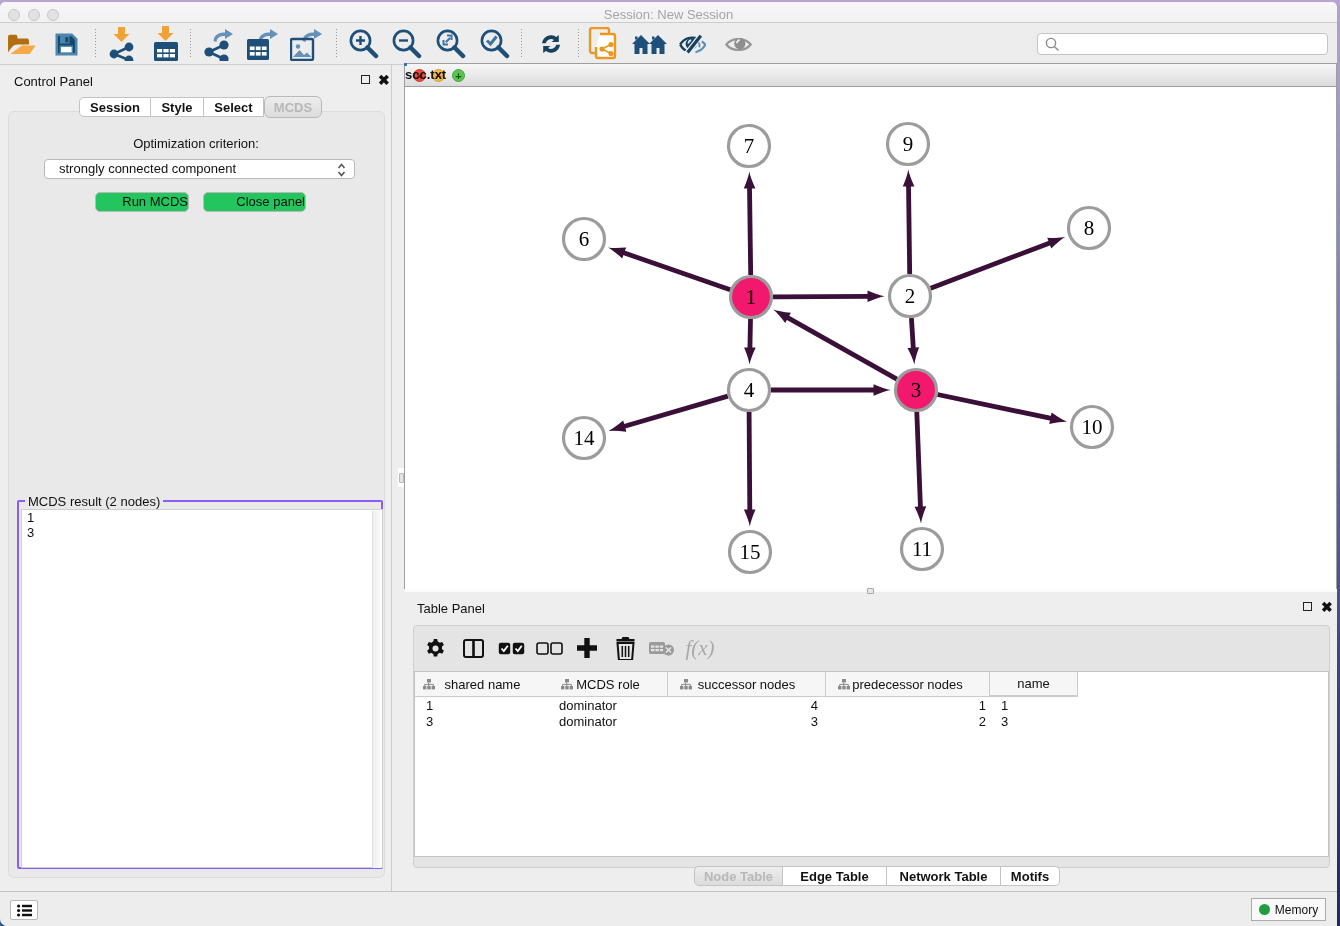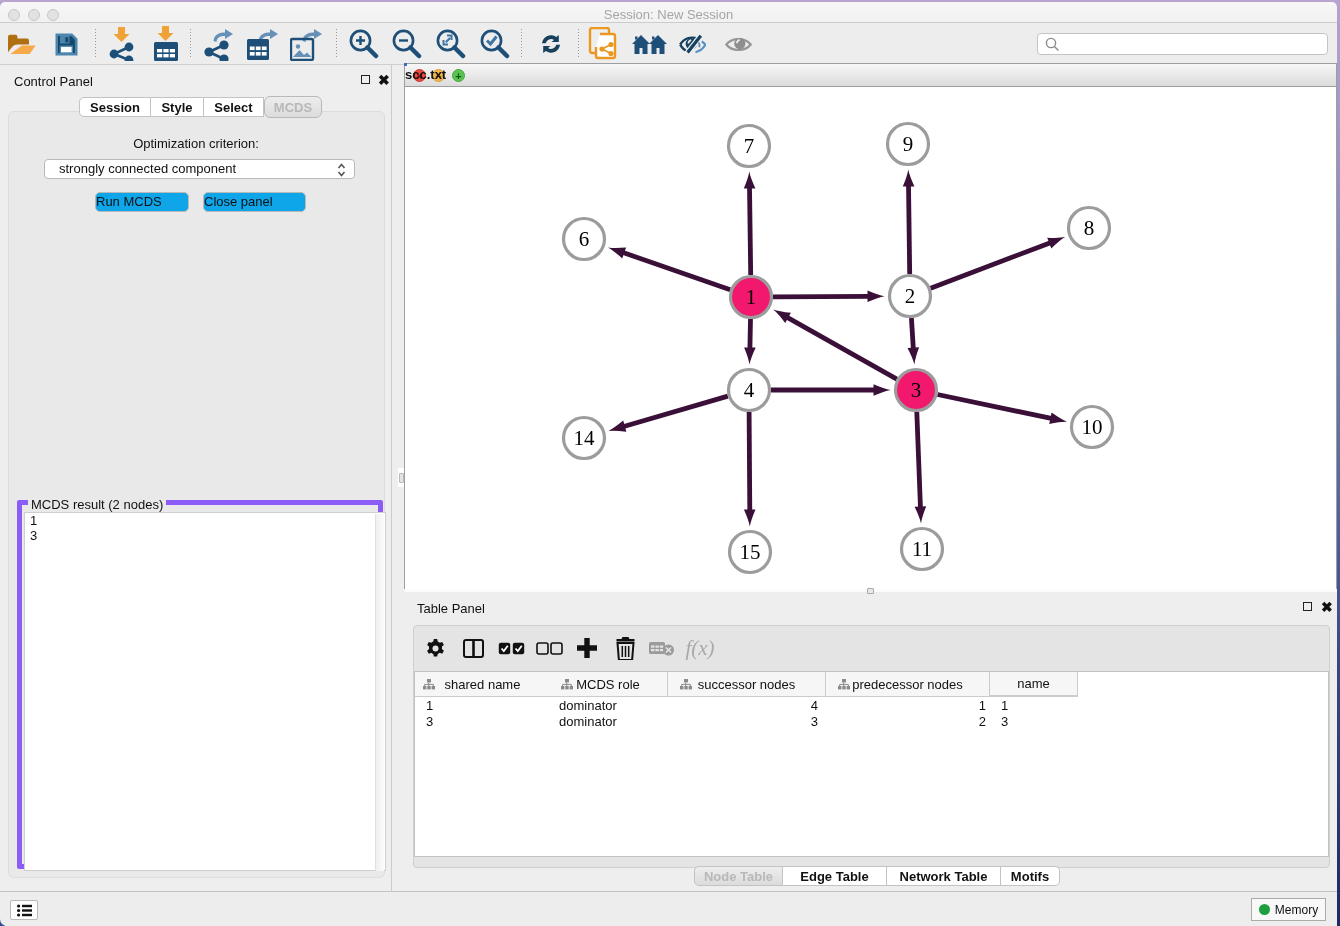--- a/index.html
+++ b/index.html
@@ -19,22 +19,22 @@
 .float-ic{position:absolute;width:9px;height:9px;border:1.5px solid #222}
 .close-ic{position:absolute;font-size:14px;font-weight:bold;color:#111;line-height:10px}
 .tabrow{position:absolute;display:flex;z-index:2}
 .tab{height:20px;background:#fff;border:1px solid #c3c3c3;border-left:none;font-size:13px;font-weight:700;color:#111;display:flex;align-items:center;justify-content:center}
 .tab.first{border-left:1px solid #c3c3c3;border-radius:5px 0 0 5px}
 .tab.last{border-radius:0 5px 5px 0}
 .tab.sel{background:linear-gradient(#ededed,#dcdcdc);border:1px solid #b9b9b9;border-radius:6px;color:#b8b8b8;height:22px;margin-top:-1px}
 #cp-content{left:8px;top:46px;width:377px;height:767px;background:#e9e9e9;border:1px solid #dcdcdc;border-radius:6px}
 #opt-label{left:0;top:71px;width:392px;text-align:center;font-size:13px;color:#111}
 #dropdown{left:44px;top:94px;width:311px;height:20px;background:#fff;border:1px solid #b9b9b9;border-radius:4px;font-size:13px;color:#111;line-height:18px;padding-left:14px}
-.btn{position:absolute;height:20px;background:#0ea5e9;border:1px solid #b9b9b9;border-radius:5px;font-size:13px;color:#111;text-align:left;line-height:18px}
-#resultbox{left:17px;top:435px;width:366px;height:369px;border:5px solid #8b5cf6;border-radius:2px}
+.btn{position:absolute;height:20px;background:#22c55e;border:1px solid #b9b9b9;border-radius:5px;font-size:13px;color:#111;text-align:right;line-height:18px}
+#resultbox{left:17px;top:435px;width:366px;height:369px;border:2px solid #8b5cf6;border-radius:2px}
 #resultbox .lbl{position:absolute;left:6px;top:-8px;background:#e9e9e9;padding:0 3px;font-size:13px;color:#111}
 #resultarea{position:absolute;left:2px;top:7px;width:362px;height:359px;background:#fff;border:1px solid #cfcfcf}
 #resultarea .txt{position:absolute;left:5px;top:1px;font-size:13px;color:#111;line-height:14.5px}
 #res-scroll{position:absolute;right:1px;top:1px;width:9px;height:357px;background:linear-gradient(90deg,#efefef,#fbfbfb);border-left:1px solid #e0e0e0}
 
 #netframe{left:404px;top:63px;width:933px;height:526px;border:1px solid #9e9e9e;border-bottom:none;background:#fff}
 #nettitle{position:absolute;left:0;top:0;width:100%;height:23px;background:linear-gradient(#f7f7f7,#dcdcdc);border-bottom:1px solid #9e9e9e}
 #nettitle .t{position:absolute;width:100%;text-align:left;top:3px;font-size:13px;font-weight:700;color:#111}
 .mac{position:absolute;top:5px;width:13px;height:13px;border-radius:50%;font-size:11px;font-weight:700;text-align:center;line-height:13px}
 #graph{position:absolute;left:0;top:23px}

